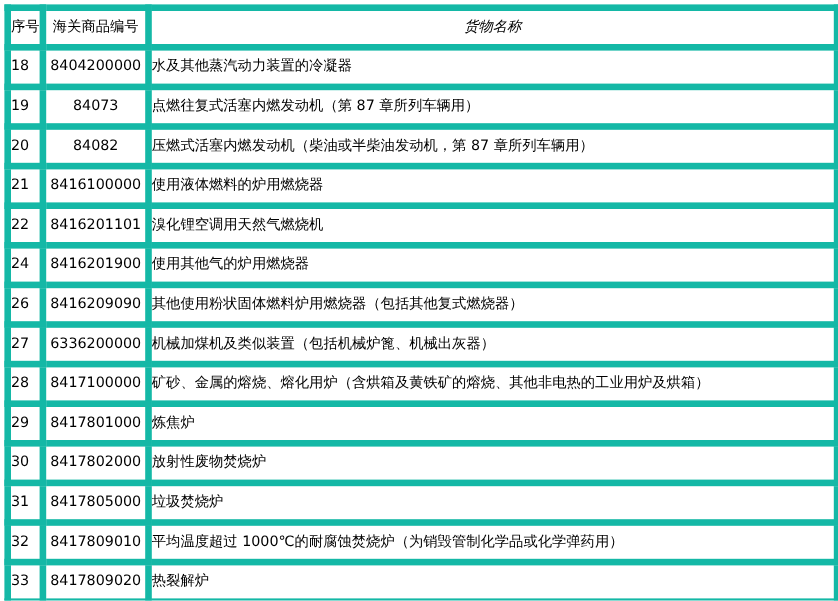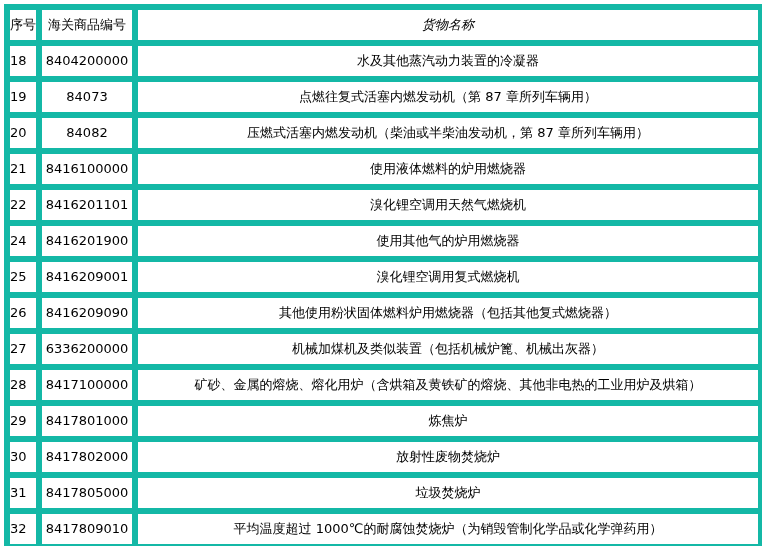--- a/index.html
+++ b/index.html
@@ -41,21 +41,21 @@
 
   .c-seq {
     text-align: left;
     font-size: 13px;
   }
   .c-code {
     text-align: center;
     font-size: 13px;
   }
   .c-name {
-    text-align: center;
+    text-align: left;
     padding-left: 6px;
     font-size: 13px;
   }
   thead th {
     text-align: center;
     height: 32px;
     font-size: 13px;
   }
   thead th.h-name {
     text-align: center;
@@ -104,25 +104,20 @@
           <td class="c-seq">22</td>
           <td class="c-code">8416201101</td>
           <td class="c-name">溴化锂空调用天然气燃烧机</td>
         </tr>
         <tr>
           <td class="c-seq">24</td>
           <td class="c-code">8416201900</td>
           <td class="c-name">使用其他气的炉用燃烧器</td>
         </tr>
         <tr>
-          <td class="c-seq">25</td>
-          <td class="c-code">8416209001</td>
-          <td class="c-name">溴化锂空调用复式燃烧机</td>
-        </tr>
-        <tr>
           <td class="c-seq">26</td>
           <td class="c-code">8416209090</td>
           <td class="c-name">其他使用粉状固体燃料炉用燃烧器（包括其他复式燃烧器）</td>
         </tr>
         <tr>
           <td class="c-seq">27</td>
           <td class="c-code">6336200000</td>
           <td class="c-name">机械加煤机及类似装置（包括机械炉篦、机械出灰器）</td>
         </tr>
         <tr>

